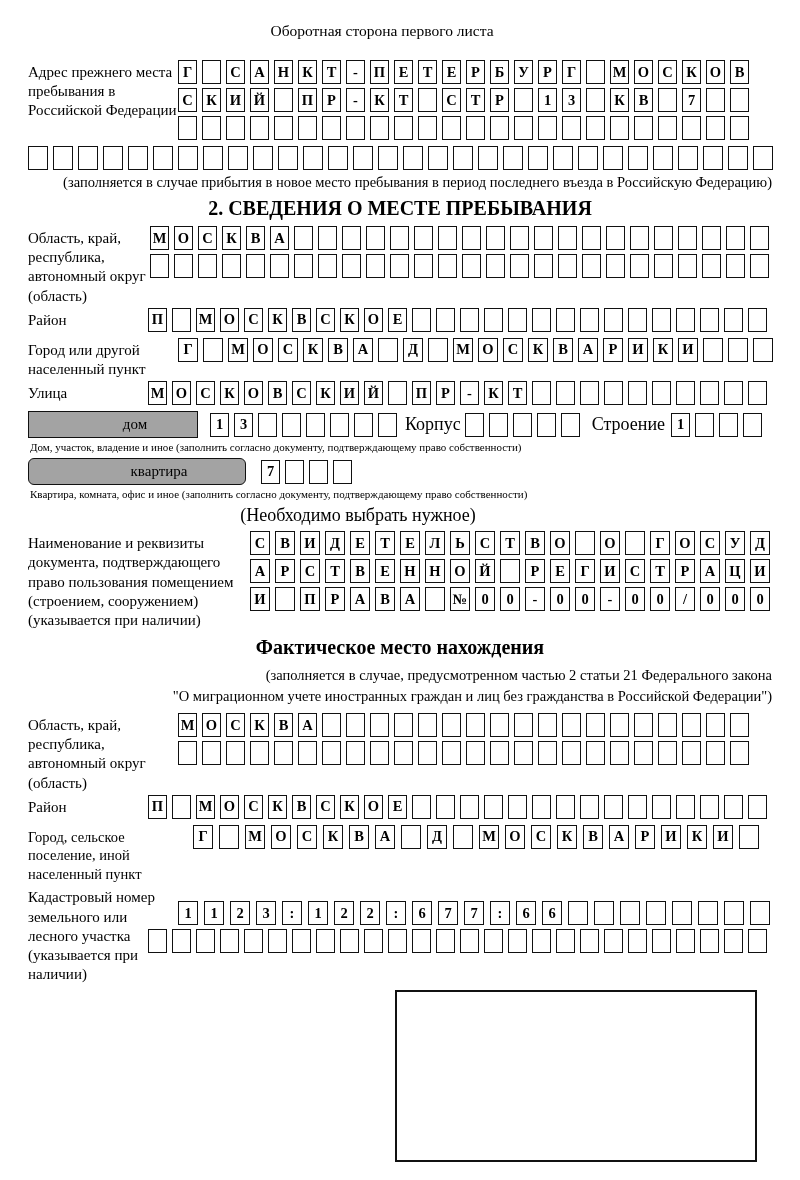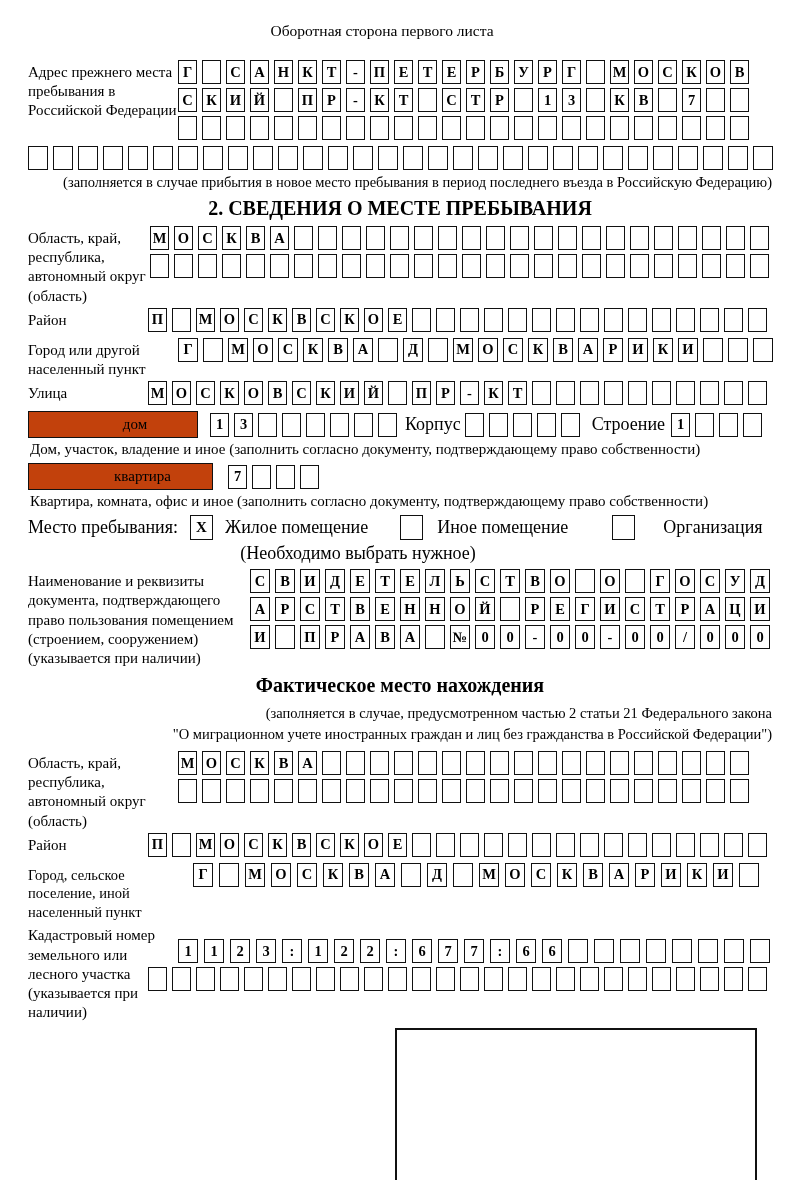--- a/index.html
+++ b/index.html
@@ -13,24 +13,24 @@
   .w165{flex:0 0 165px;width:165px;font-size:14.5px;}
   .w222{flex:0 0 222px;width:222px;}
   .cellcol{display:flex;flex-direction:column;}
   .cells{display:flex;gap:5px;margin-bottom:4px;}
   .cell{box-sizing:border-box;width:19px;height:24px;border:1.6px solid #111;display:flex;align-items:center;justify-content:center;font-size:14.5px;font-weight:bold;background:#fff;flex:0 0 auto;}
   .cells-md{gap:5px;} .cells-md .cell{width:20px;}
   .cells-w22{gap:6px;} .cells-w22 .cell{width:20px;}
   .cells-w23{gap:6px;} .cells-w23 .cell{width:20px;}
   .note{text-align:right;font-size:14.5px;margin:2px 0 6px 0;}
   .section-title{text-align:center;font-weight:bold;font-size:20px;margin:6px 0 6px 0;}
-  .widebox{box-sizing:border-box;border:1.6px solid #111;height:27px;display:flex;align-items:center;justify-content:center;font-size:15px;background:#c2410c;flex:0 0 auto;padding-left:44px;}
+  .widebox{box-sizing:border-box;border:1.6px solid #111;height:27px;display:flex;align-items:center;justify-content:center;font-size:15px;background:#a3a3a3;flex:0 0 auto;padding-left:44px;}
   .inline-row{display:flex;align-items:center;margin-bottom:3px;}
   .inline-label{font-size:18px;white-space:nowrap;}
-  .caption{font-size:15px;margin:1px 0 5px 2px;}
+  .caption{font-size:11px;margin:1px 0 5px 2px;}
   .checkbox{box-sizing:border-box;width:23px;height:25px;border:1.6px solid #111;display:flex;align-items:center;justify-content:center;font-size:15px;font-weight:bold;flex:0 0 auto;background:#fff;}
   .hint{text-align:center;font-size:18px;width:660px;margin:1px 0 5px 0;}
   .center-note{text-align:right;font-size:14.5px;line-height:1.45;margin:2px 0 6px 0;}
   .shift-left{margin-left:-30px;}
   .stamp-box{box-sizing:border-box;margin-left:367px;width:362px;height:172px;border:2px solid #111;margin-top:6px;background:#fff;}
   .mt2{margin-top:2px;}
 </style>
 </head>
 <body>
 
@@ -337,39 +337,30 @@
     <div class="cells" style="margin:0 0 0 6px;">
         <div class="cell">1</div>
         <div class="cell"></div>
         <div class="cell"></div>
         <div class="cell"></div>
       </div>
   </div>
   <div class="caption">Дом, участок, владение и иное (заполнить согласно документу, подтверждающему право собственности)</div>
 
   <div class="inline-row">
-    <div class="widebox" style="width:185px;">квартира</div>
+    <div class="widebox" style="width:218px;border-radius:6px;">квартира</div>
     <div class="cells" style="margin:0 0 0 15px;">
         <div class="cell">7</div>
         <div class="cell"></div>
         <div class="cell"></div>
         <div class="cell"></div>
       </div>
   </div>
   <div class="caption">Квартира, комната, офис и иное (заполнить согласно документу, подтверждающему право собственности)</div>
 
-  <div class="inline-row">
-    <span class="inline-label">Место пребывания:</span>
-    <div class="checkbox" style="margin-left:12px;">X</div>
-    <span class="inline-label" style="margin-left:12px;">Жилое помещение</span>
-    <div class="checkbox" style="margin-left:32px;"></div>
-    <span class="inline-label" style="margin-left:14px;">Иное помещение</span>
-    <div class="checkbox" style="margin-left:44px;"></div>
-    <span class="inline-label" style="margin-left:28px;">Организация</span>
-  </div>
   <div class="hint">(Необходимо выбрать нужное)</div>
 
   <div class="group">
     <div class="label w222">Наименование и реквизиты документа, подтверждающего право пользования помещением (строением, сооружением) (указывается при наличии)</div>
     <div class="cellcol">
       <div class="cells cells-md">
           <div class="cell">С</div>
           <div class="cell">В</div>
           <div class="cell">И</div>
           <div class="cell">Д</div>

